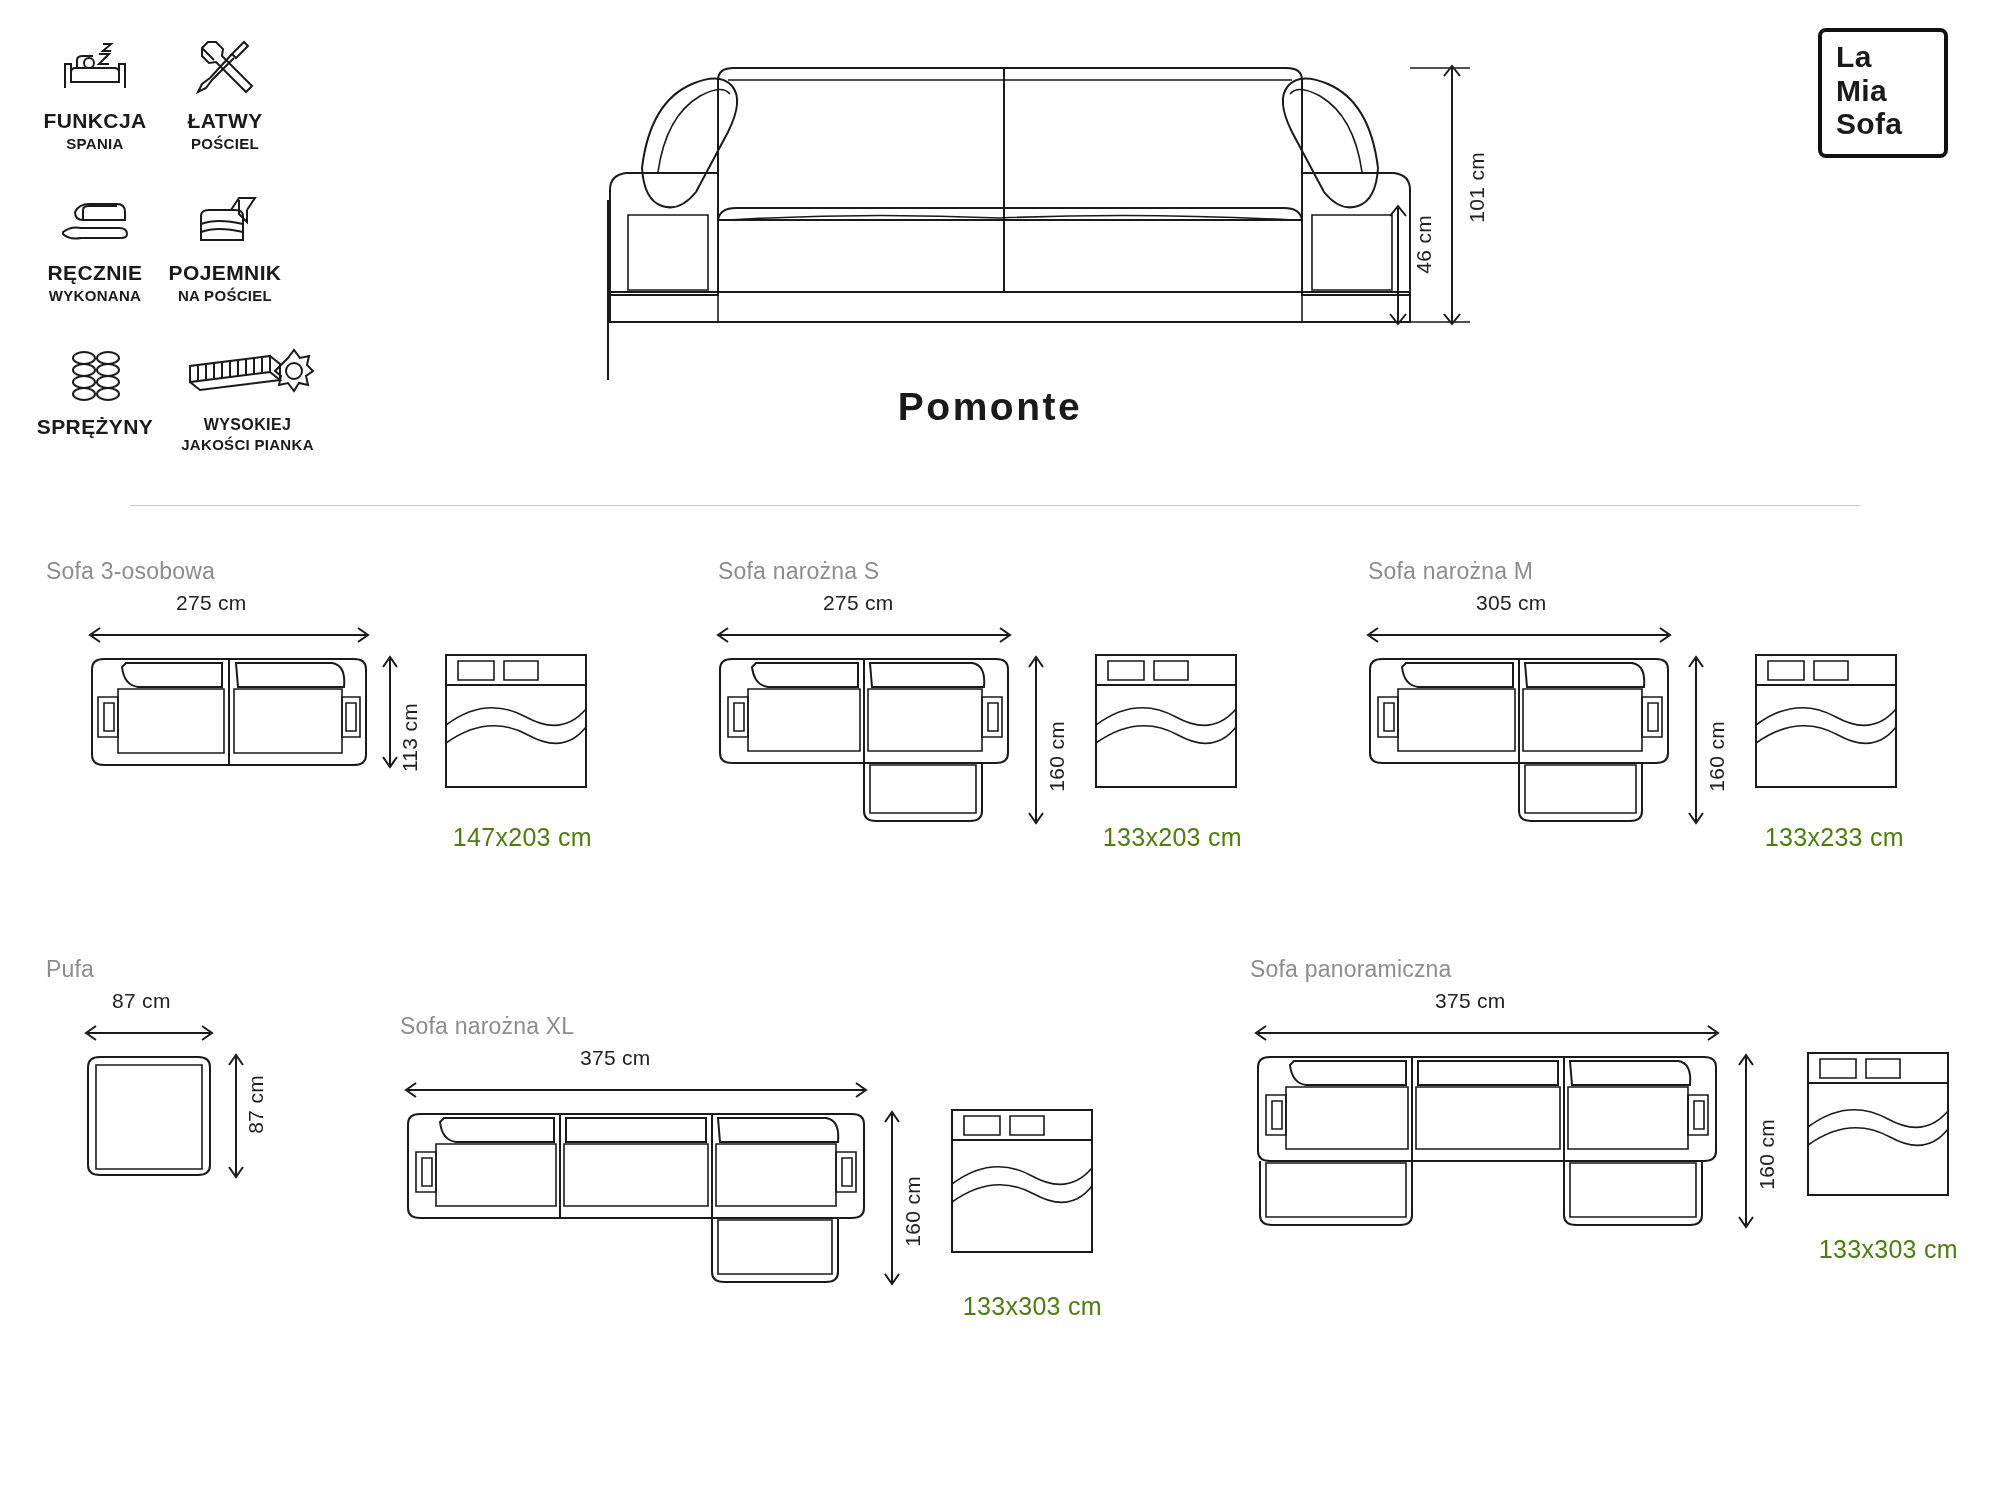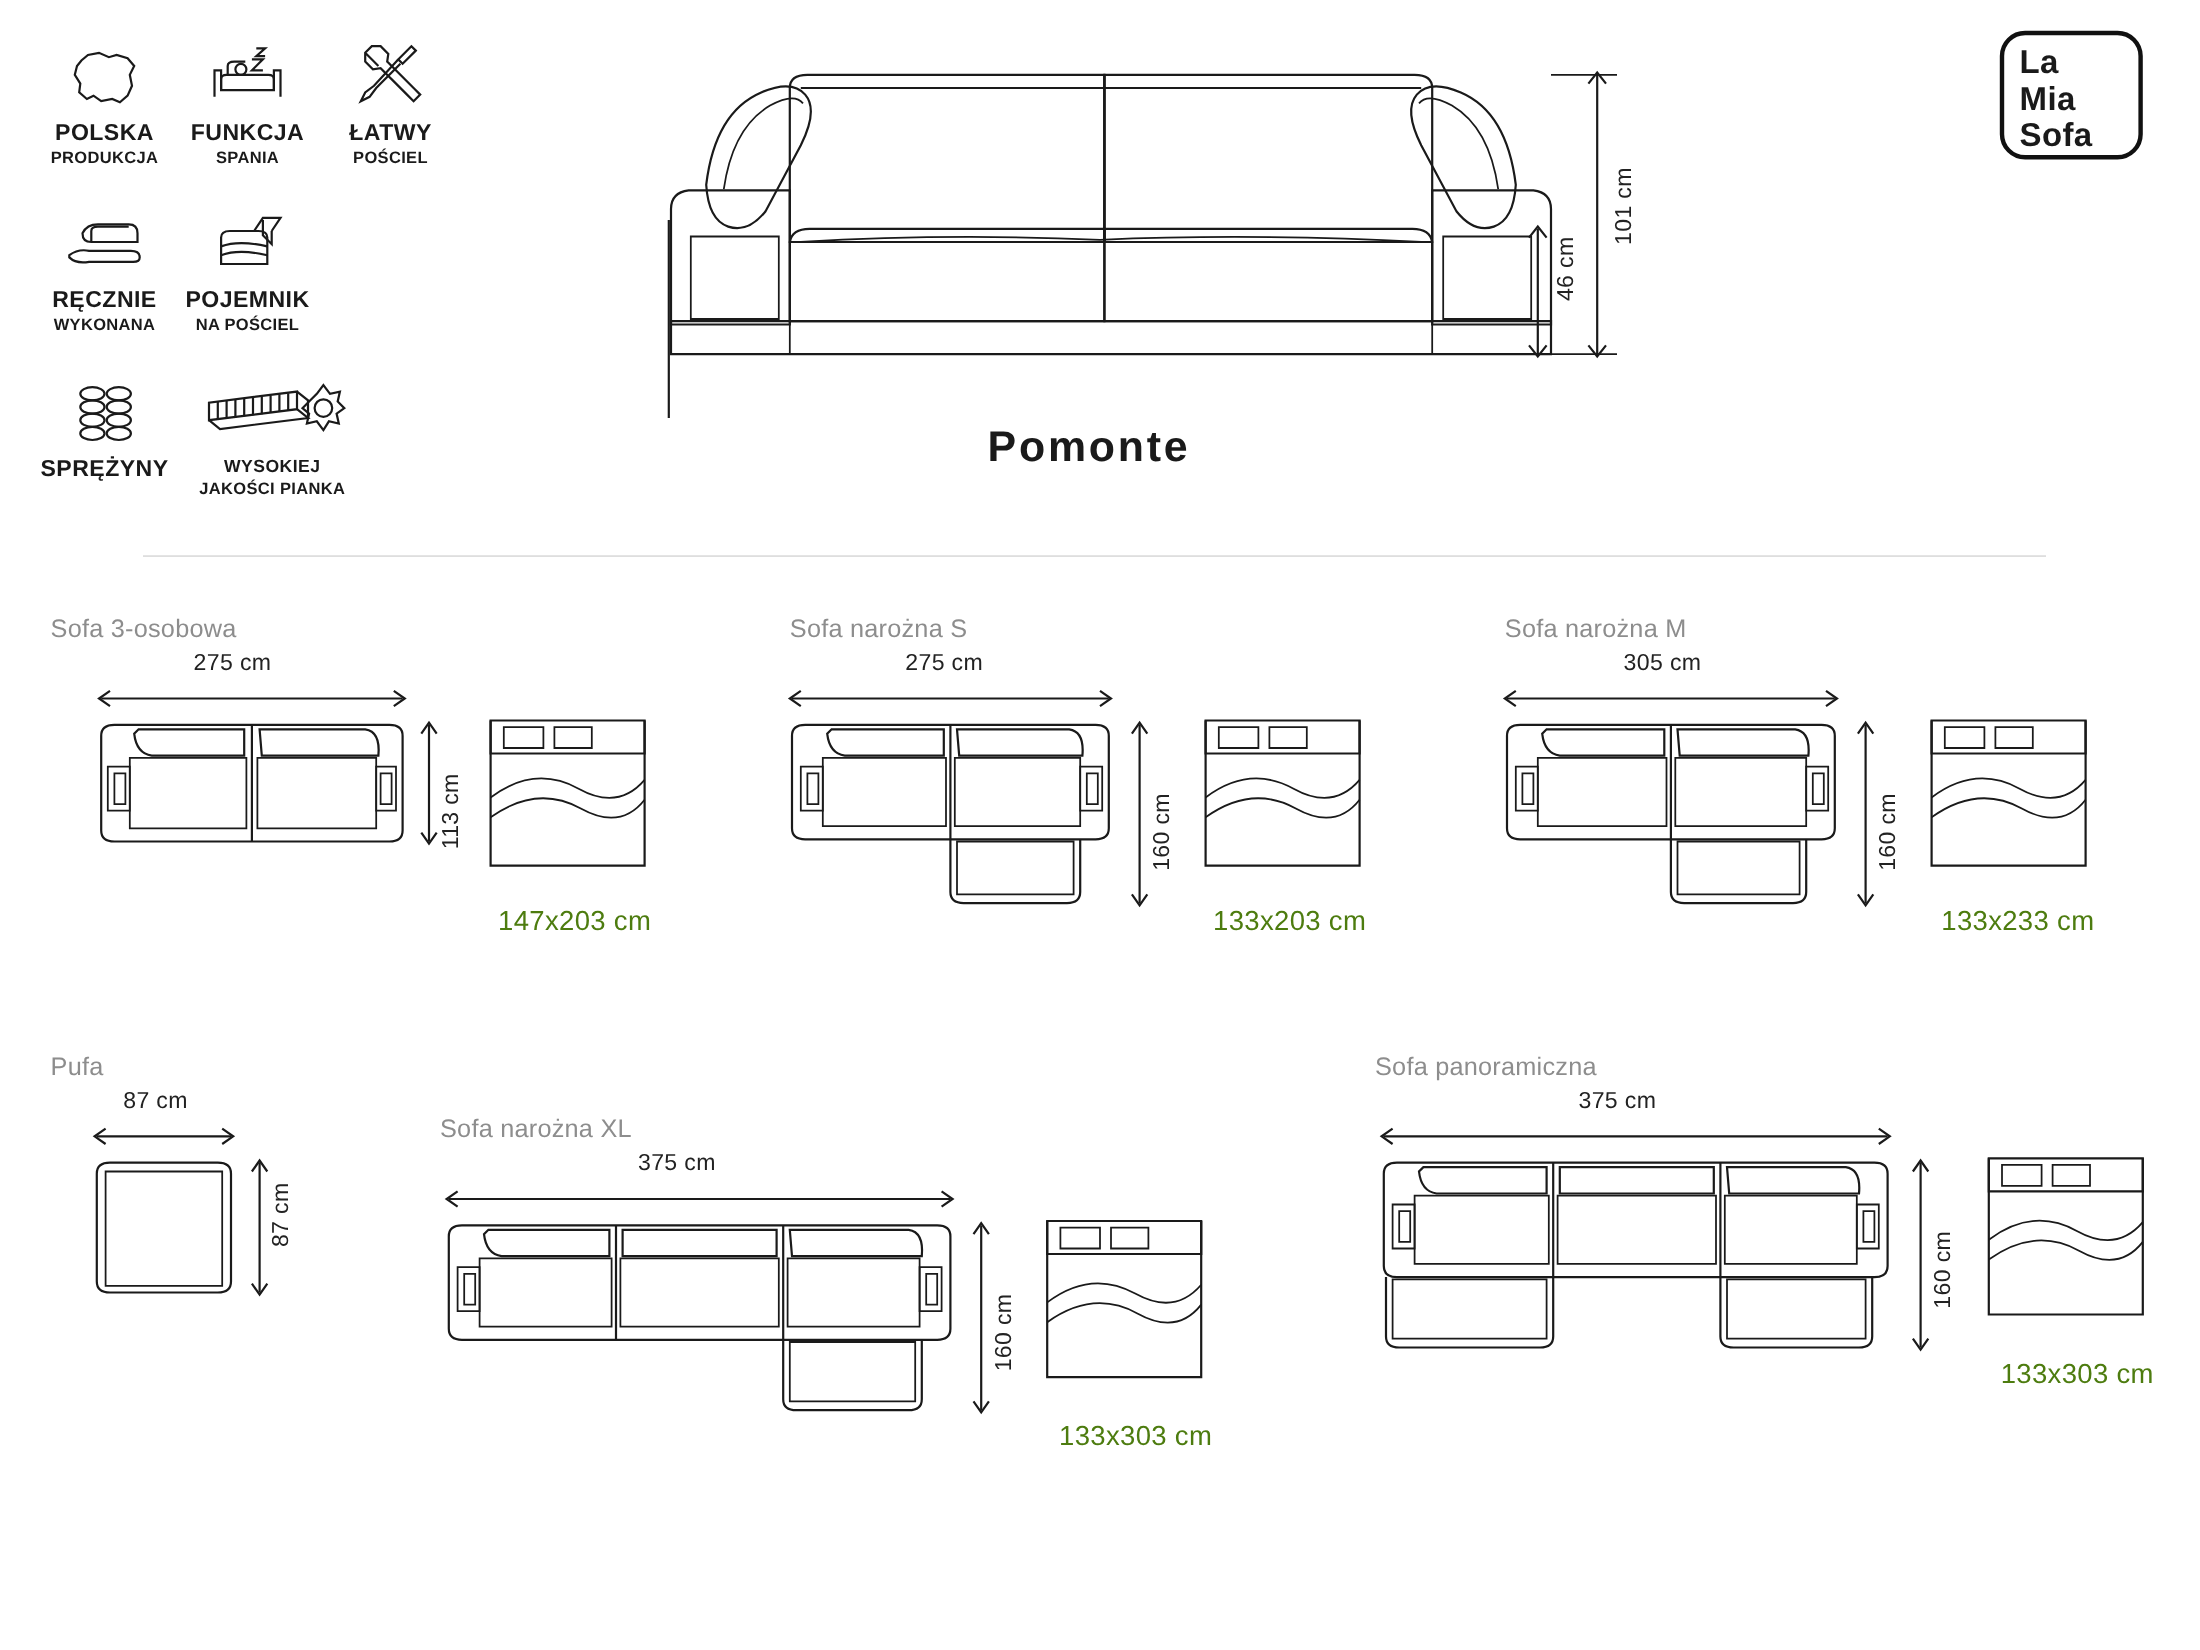--- a/index.html
+++ b/index.html
@@ -42,22 +42,22 @@
   .hero { position: absolute; left: 600px; top: 40px; width: 820px; }
   .hero-title {
     position: absolute; left: 600px; top: 385px; width: 780px;
     text-align: center;
     font-size: 39px; font-weight: bold; letter-spacing: 2.5px;
   }
 
   
   .logo {
     position: absolute; right: 52px; top: 28px;
-    width: 130px; height: 117px;
-    border: 4px solid #111; border-radius: 23px;
+    width: 130px; height: 130px;
+    border: 4px solid #111; border-radius: 8px;
     padding: 8px 0 0 14px;
     font-weight: bold; font-size: 30px; line-height: 1.12;
     letter-spacing: .3px;
   }
 
   
   .divider {
     position: absolute; left: 130px; top: 505px; width: 1730px; height: 1px;
     background: #c9c9c9;
   }
@@ -85,29 +85,20 @@
   .arrow { fill: none; stroke: #1a1a1a; stroke-width: 2; }
 </style>
 </head>
 <body>
 
 <div class="page">
 
   <div class="features">
 
     <div class="feat-row">
-      <div class="feat">
-        <div class="ico">
-          <svg width="66" height="62" viewBox="0 0 66 62">
-            <path class="ln" stroke-width="2.4" d="M8 22 L6 30 L11 38 L10 46 L17 52 L23 49 L30 54 L40 52 L47 55 L54 49 L58 40 L56 30 L60 22 L54 15 L44 12 L37 14 L28 10 L18 12 L12 17 Z"></path>
-          </svg>
-        </div>
-        <div class="l1">POLSKA</div>
-        <div class="l2">PRODUKCJA</div>
-      </div>
 
       <div class="feat">
         <div class="ico">
           <svg width="72" height="62" viewBox="0 0 72 62">
             <path class="ln" stroke-width="2.4" d="M6 50 L6 26 L12 26 L12 44 L60 44 L60 26 L66 26 L66 50"></path>
             <path class="ln" stroke-width="2.4" d="M12 44 L12 34 Q12 30 17 30 L55 30 Q60 30 60 34 L60 44"></path>
             <path class="ln" stroke-width="2.4" d="M18 30 L18 22 Q18 18 24 18 L34 18"></path>
             <circle class="ln" stroke-width="2.4" cx="30" cy="25" r="5"></circle>
             <path class="ln" stroke-width="2.2" d="M40 16 L50 16 L40 26 L50 26"></path>
             <path class="ln" stroke-width="2" d="M44 6 L52 6 L44 13 L52 13"></path>

